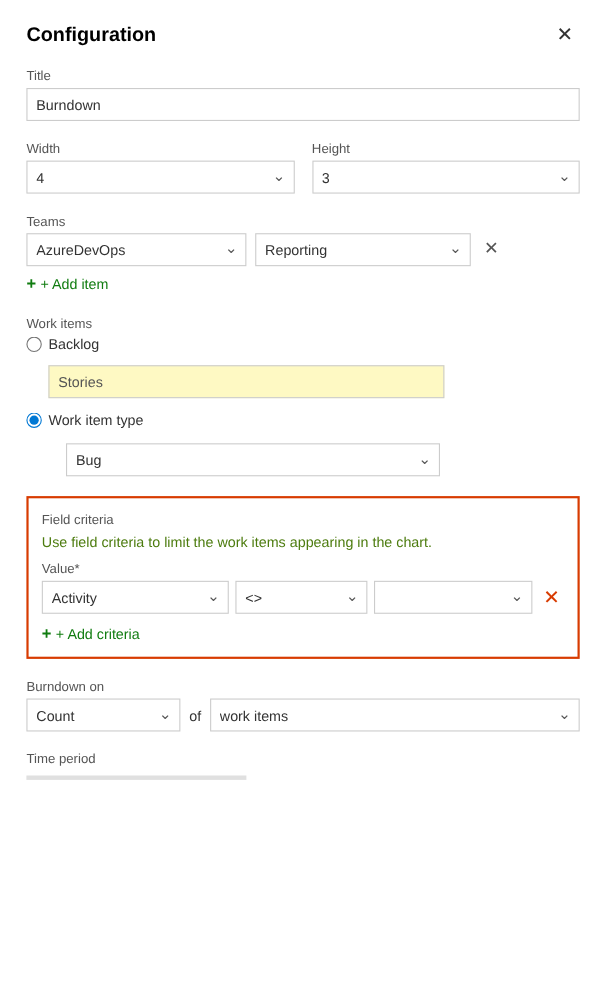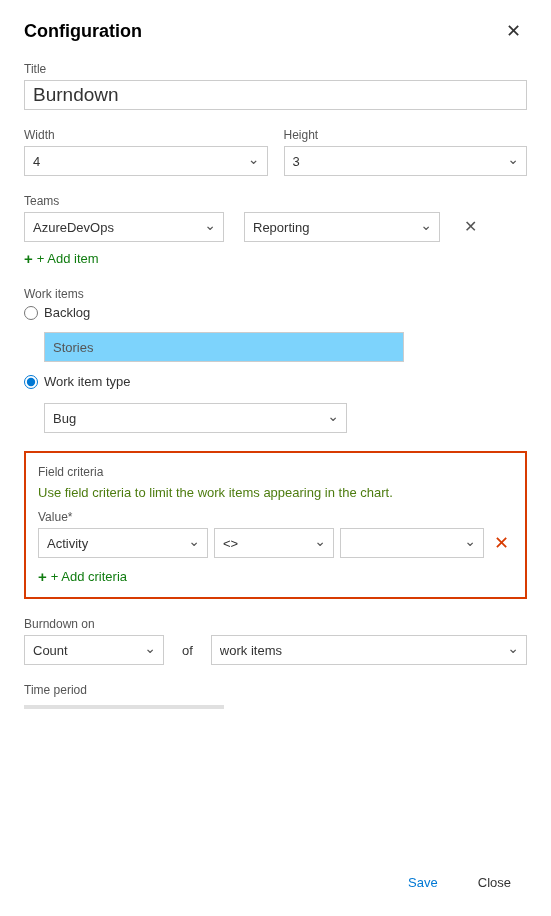--- a/index.html
+++ b/index.html
@@ -45,21 +45,21 @@
       font-size: 12px;
       color: #555;
       margin-bottom: 4px;
       display: block;
     }
     .text-input {
       width: 100%;
       height: 30px;
       border: 1px solid #ccc;
       padding: 4px 8px;
-      font-size: 19px;
+      font-size: 13px;
       color: #333;
       outline: none;
     }
     .row-2col {
       display: flex;
       gap: 16px;
     }
     .col-half {
       flex: 1;
     }
@@ -87,21 +87,21 @@
       right: 8px;
       top: 50%;
       transform: translateY(-60%);
       pointer-events: none;
       font-size: 14px;
       color: #555;
     }
     .teams-row {
       display: flex;
       align-items: center;
-      gap: 20px;
+      gap: 8px;
       margin-bottom: 6px;
     }
     .teams-row .select-wrapper {
       width: 200px;
       flex-shrink: 0;
     }
     .teams-row .select-wrapper.wide {
       width: 196px;
     }
     .icon-btn {
@@ -152,27 +152,27 @@
       margin-left: 20px;
       margin-top: 4px;
       margin-bottom: 4px;
     }
     .backlog-input {
       width: 360px;
       height: 30px;
       border: 1px solid #ccc;
       padding: 4px 8px;
       font-size: 13px;
-      background: #7dd3fc;
+      background: #fef9c3;
       color: #555;
     }
     .work-type-select {
-      margin-left: 20px;
+      margin-left: 36px;
       margin-top: 6px;
-      width: 303px;
+      width: 340px;
     }
     .field-criteria-box {
       border: 2px solid #d83b01;
       padding: 12px 12px 10px 12px;
       margin-bottom: 18px;
     }
     .criteria-title {
       font-size: 12px;
       color: #555;
       margin-bottom: 6px;
@@ -220,21 +220,21 @@
       border: none;
       cursor: pointer;
       color: #d83b01;
       font-size: 18px;
       padding: 2px 4px;
       line-height: 1;
     }
     .burndown-row {
       display: flex;
       align-items: center;
-      gap: 18px;
+      gap: 8px;
     }
     .burndown-row .select-wrapper {
       width: 140px;
     }
     .burndown-row .select-wrapper.wide {
       flex: 1;
     }
     .of-label {
       font-size: 13px;
       color: #333;
@@ -431,17 +431,13 @@
         </select>
       </div>
     </div>
   </div>
 
   <div class="section">
     <span class="field-label">Time period</span>
     <div class="time-period-bar"></div>
   </div>
 
-  <div class="dialog-footer">
-    <button class="footer-btn save">Save</button>
-    <button class="footer-btn close-btn-footer">Close</button>
-  </div>
 </div>
 
 </body></html>

